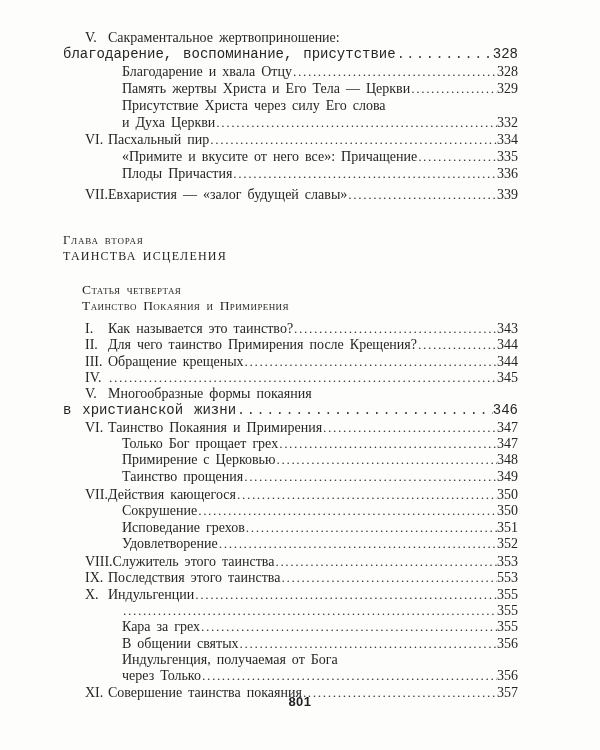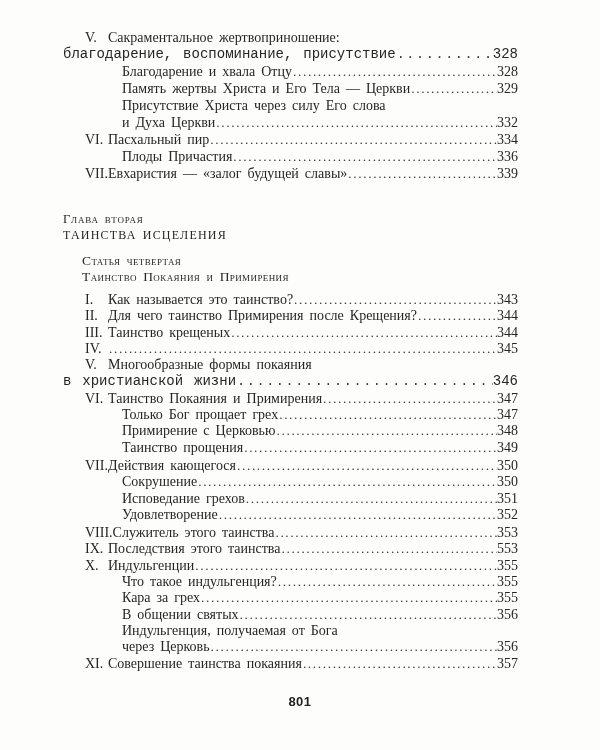--- a/index.html
+++ b/index.html
@@ -72,21 +72,21 @@
     line-height: 14px;
   }
   .chapter-title {
     font-size: 12px;
     letter-spacing: 1.2px;
     word-spacing: 2px;
     line-height: 17px;
     margin-top: 1px;
   }
   .article-heading {
-    margin-top: 9px;
+    margin-top: 17px;
     padding-left: 19px;
   }
   .article-kicker, .article-title {
     font-variant: small-caps;
     font-size: 13.5px;
     letter-spacing: 0.4px;
     word-spacing: 2.5px;
     line-height: 16px;
   }
   .toc-block.lower { margin-top: 7px; }
@@ -147,20 +147,26 @@
     <span class="pagenum">332</span>
   </div>
       <div class="toc-row indent-num">
     <span class="numeral">VI.</span>
     <span class="title">Пасхальный пир</span>
     <span class="leader"></span>
     <span class="pagenum">334</span>
   </div>
       <div class="toc-row indent-sub">
 
+    <span class="title">«Примите и вкусите от него все»: Причащение</span>
+    <span class="leader"></span>
+    <span class="pagenum">335</span>
+  </div>
+      <div class="toc-row indent-sub">
+
     <span class="title">Плоды Причастия</span>
     <span class="leader"></span>
     <span class="pagenum">336</span>
   </div>
       <div class="toc-row indent-num">
     <span class="numeral">VII.</span>
     <span class="title">Евхаристия — «залог будущей славы»</span>
     <span class="leader"></span>
     <span class="pagenum">339</span>
   </div>
@@ -184,21 +190,21 @@
     <span class="pagenum">343</span>
   </div>
       <div class="toc-row indent-num">
     <span class="numeral">II.</span>
     <span class="title">Для чего таинство Примирения после Крещения?</span>
     <span class="leader"></span>
     <span class="pagenum">344</span>
   </div>
       <div class="toc-row indent-num">
     <span class="numeral">III.</span>
-    <span class="title">Таинство крещеных</span>
+    <span class="title">Обращение крещеных</span>
     <span class="leader"></span>
     <span class="pagenum">344</span>
   </div>
       <div class="toc-row indent-num">
     <span class="numeral">IV.</span>
     <span class="leader"></span>
     <span class="pagenum">345</span>
   </div>
       <div class="toc-row indent-num">
     <span class="numeral">V.</span>
@@ -272,21 +278,20 @@
     <span class="pagenum">553</span>
   </div>
       <div class="toc-row indent-num">
     <span class="numeral">X.</span>
     <span class="title">Индульгенции</span>
     <span class="leader"></span>
     <span class="pagenum">355</span>
   </div>
       <div class="toc-row indent-sub">
 
-    <span class="title">Что такое индульгенция?</span>
     <span class="leader"></span>
     <span class="pagenum">355</span>
   </div>
       <div class="toc-row indent-sub">
 
     <span class="title">Кара за грех</span>
     <span class="leader"></span>
     <span class="pagenum">355</span>
   </div>
       <div class="toc-row indent-sub">
@@ -295,21 +300,21 @@
     <span class="leader"></span>
     <span class="pagenum">356</span>
   </div>
       <div class="toc-row indent-sub">
 
     <span class="title">Индульгенция, получаемая от Бога</span>
 
   </div>
       <div class="toc-row indent-sub">
 
-    <span class="title">через Церковь</span>
+    <span class="title">через Только</span>
     <span class="leader"></span>
     <span class="pagenum">356</span>
   </div>
       <div class="toc-row indent-num">
     <span class="numeral">XI.</span>
     <span class="title">Совершение таинства покаяния</span>
     <span class="leader"></span>
     <span class="pagenum">357</span>
   </div>
     </section>

